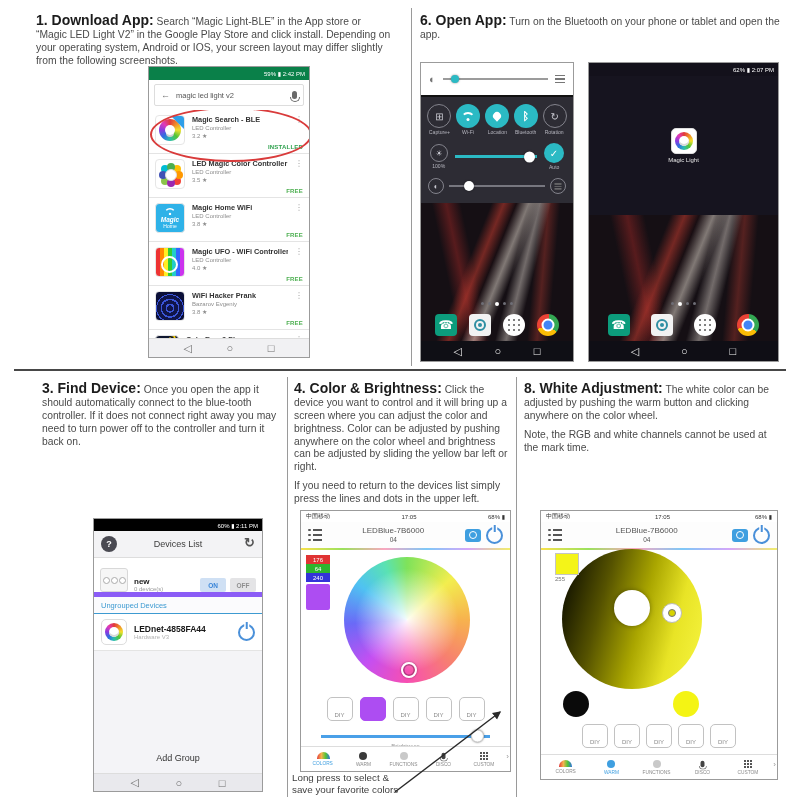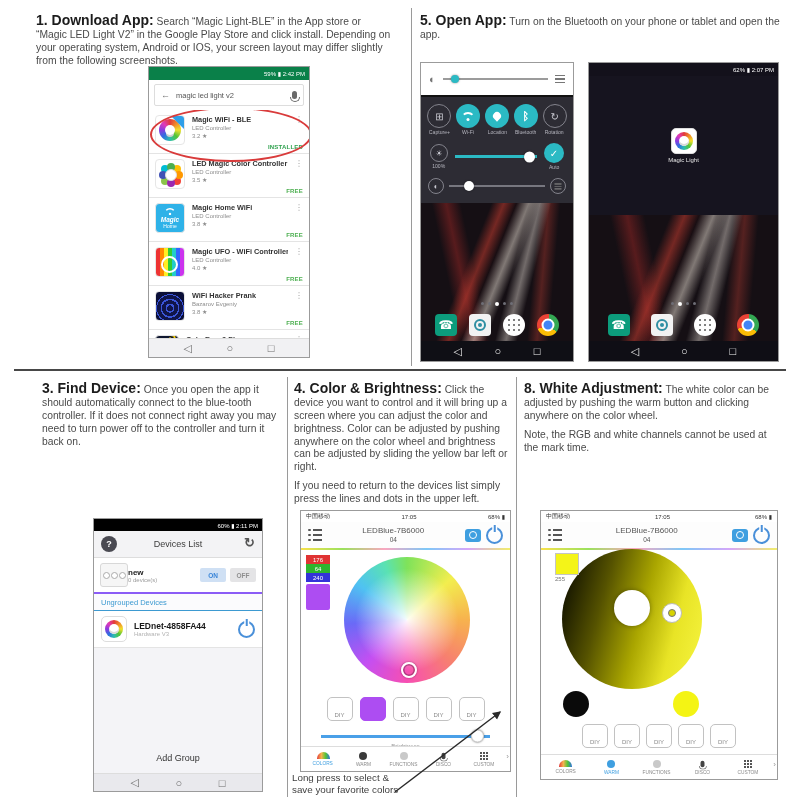--- a/index.html
+++ b/index.html
@@ -103,21 +103,21 @@
   .ic-drawer{width:22px;height:22px;border-radius:50%;background:#fdfdfd;display:flex;align-items:center;justify-content:center;}
   .ic-drawer i{width:2.5px;height:2.5px;background:#555;border-radius:50%;
      box-shadow:-5px -5px 0 #555,0 -5px 0 #555,5px -5px 0 #555,-5px 0 0 #555,5px 0 0 #555,-5px 5px 0 #555,0 5px 0 #555,5px 5px 0 #555;}
   .ic-chrome{width:22px;height:22px;border-radius:50%;background:conic-gradient(from 130deg,#fbbc05 0 33%,#ea4335 33% 66%,#34a853 66% 100%);position:relative;}
   .ic-chrome::after{content:"";position:absolute;left:50%;top:50%;transform:translate(-50%,-50%);width:9px;height:9px;background:#4285f4;border:2px solid #fff;border-radius:50%;}
 
   
   .dl-head{height:26px;background:#f3f3f5;border-bottom:1px solid #ddd;display:flex;align-items:center;justify-content:center;position:relative;flex:none;}
   .help-c{position:absolute;left:7px;top:5px;width:16px;height:16px;border-radius:50%;background:#4a4a52;color:#fff;font-size:9px;font-weight:bold;display:flex;align-items:center;justify-content:center;}
   .refresh{position:absolute;right:7px;top:4px;color:#555;font-size:13px;font-weight:bold;}
-  .grp-row{height:34px;background:#fff;border-bottom:2px solid #8b5cf6;display:flex;align-items:center;padding:0 6px;flex:none;}
+  .grp-row{height:34px;background:#fff;border-bottom:5px solid #8b5cf6;display:flex;align-items:flex-end;gap:6px;padding:0 6px;flex:none;}
   .grp-icon{width:26px;height:22px;background:#f6f6f6;border:1px solid #d8d8d8;border-radius:3px;display:flex;align-items:center;justify-content:center;gap:1px;}
   .grp-icon i{width:5px;height:5px;border:1px solid #aaa;border-radius:50%;background:#fff;}
   .btn-on{width:26px;height:14px;background:#cfe0f4;color:#3a85d8;font-size:6.5px;font-weight:bold;border-radius:2px;display:flex;align-items:center;justify-content:center;}
   .btn-off{width:26px;height:14px;background:#e4e4e6;color:#8f8f8f;font-size:6.5px;font-weight:bold;border-radius:2px;display:flex;align-items:center;justify-content:center;}
   .dl-section{height:16px;display:flex;align-items:center;padding:0 7px;border-bottom:1px solid #3d9ad1;background:#fbfbfd;flex:none;}
   .dev-row{height:36px;background:#fff;border-bottom:1px solid #e4e4e4;display:flex;align-items:center;gap:7px;padding:0 7px;flex:none;}
 
   
   .led-status{height:11px;background:#fff;display:flex;align-items:center;justify-content:space-between;padding:0 5px;font-size:6px;transform-origin:left center;color:#333;flex:none;}
   .led-head{height:26px;display:flex;align-items:center;gap:5px;padding:0 7px;background:#fdfdfd;flex:none;}
@@ -157,21 +157,21 @@
 
   <div class="vline" style="left:411px;top:8px;height:358px;"></div>
   <div class="hline" style="left:14px;top:369px;width:772px;"></div>
   <div class="vline" style="left:287px;top:377px;height:420px;"></div>
   <div class="vline" style="left:516px;top:377px;height:420px;"></div>
 
   <div class="steptxt" style="left:36px;top:12px;width:356px;">
     <p><b>1. Download App:</b> <span>Search “Magic Light-BLE” in the App store or “Magic LED Light V2” in the Google Play Store and click install. Depending on your operating system, Android or IOS, your screen layout may differ slightly from the following screenshots.</span></p>
   </div>
   <div class="steptxt" style="left:420px;top:12px;width:362px;">
-    <p><b>5. Open App:</b> <span>Turn on the Bluetooth on your phone or tablet and open the app.</span></p>
+    <p><b>6. Open App:</b> <span>Turn on the Bluetooth on your phone or tablet and open the app.</span></p>
   </div>
   <div class="steptxt" style="left:42px;top:380px;width:243px;">
     <p><b>3. Find Device:</b> <span>Once you open the app it should automatically connect to the blue-tooth controller. If it does not connect right away you may need to turn power off to the controller and turn it back on.</span></p>
   </div>
   <div class="steptxt" style="left:294px;top:380px;width:216px;">
     <p><b>4. Color &amp; Brightness:</b> <span>Click the device you want to control and it will bring up a screen where you can adjust the color and brightness. Color can be adjusted by pushing anywhere on the color wheel and brightness can be adjusted by sliding the yellow bar left or right.</span></p>
     <p>If you need to return to the devices list simply press the lines and dots in the upper left.</p>
   </div>
   <div class="steptxt" style="left:524px;top:380px;width:256px;">
     <p><b>8. White Adjustment:</b> <span>The white color can be adjusted by pushing the warm button and clicking anywhere on the color wheel.</span></p>
@@ -187,21 +187,21 @@
       <span class="q">magic led light v2</span>
       <span class="mic"></span>
     </div>
     <div class="p-list">
       <div class="redoval"></div>
       <div class="pcard">
         <div class="aicon icon-bulbring">
             <span class="ribbon"></span>
           </div>
         <div class="pc-col">
-          <div class="pc-name">Magic WiFi - BLE</div>
+          <div class="pc-name">Magic Search - BLE</div>
           <div class="pc-dev">LED Controller</div>
           <div class="pc-rate">3.2 ★</div>
         </div>
         <div class="pc-dots">⋮</div>
         <div class="pc-badge">INSTALLED</div>
       </div>
       <div class="pcard">
         <div class="aicon icon-flower"></div>
         <div class="pc-col">
           <div class="pc-name">LED Magic Color Controller v</div>

